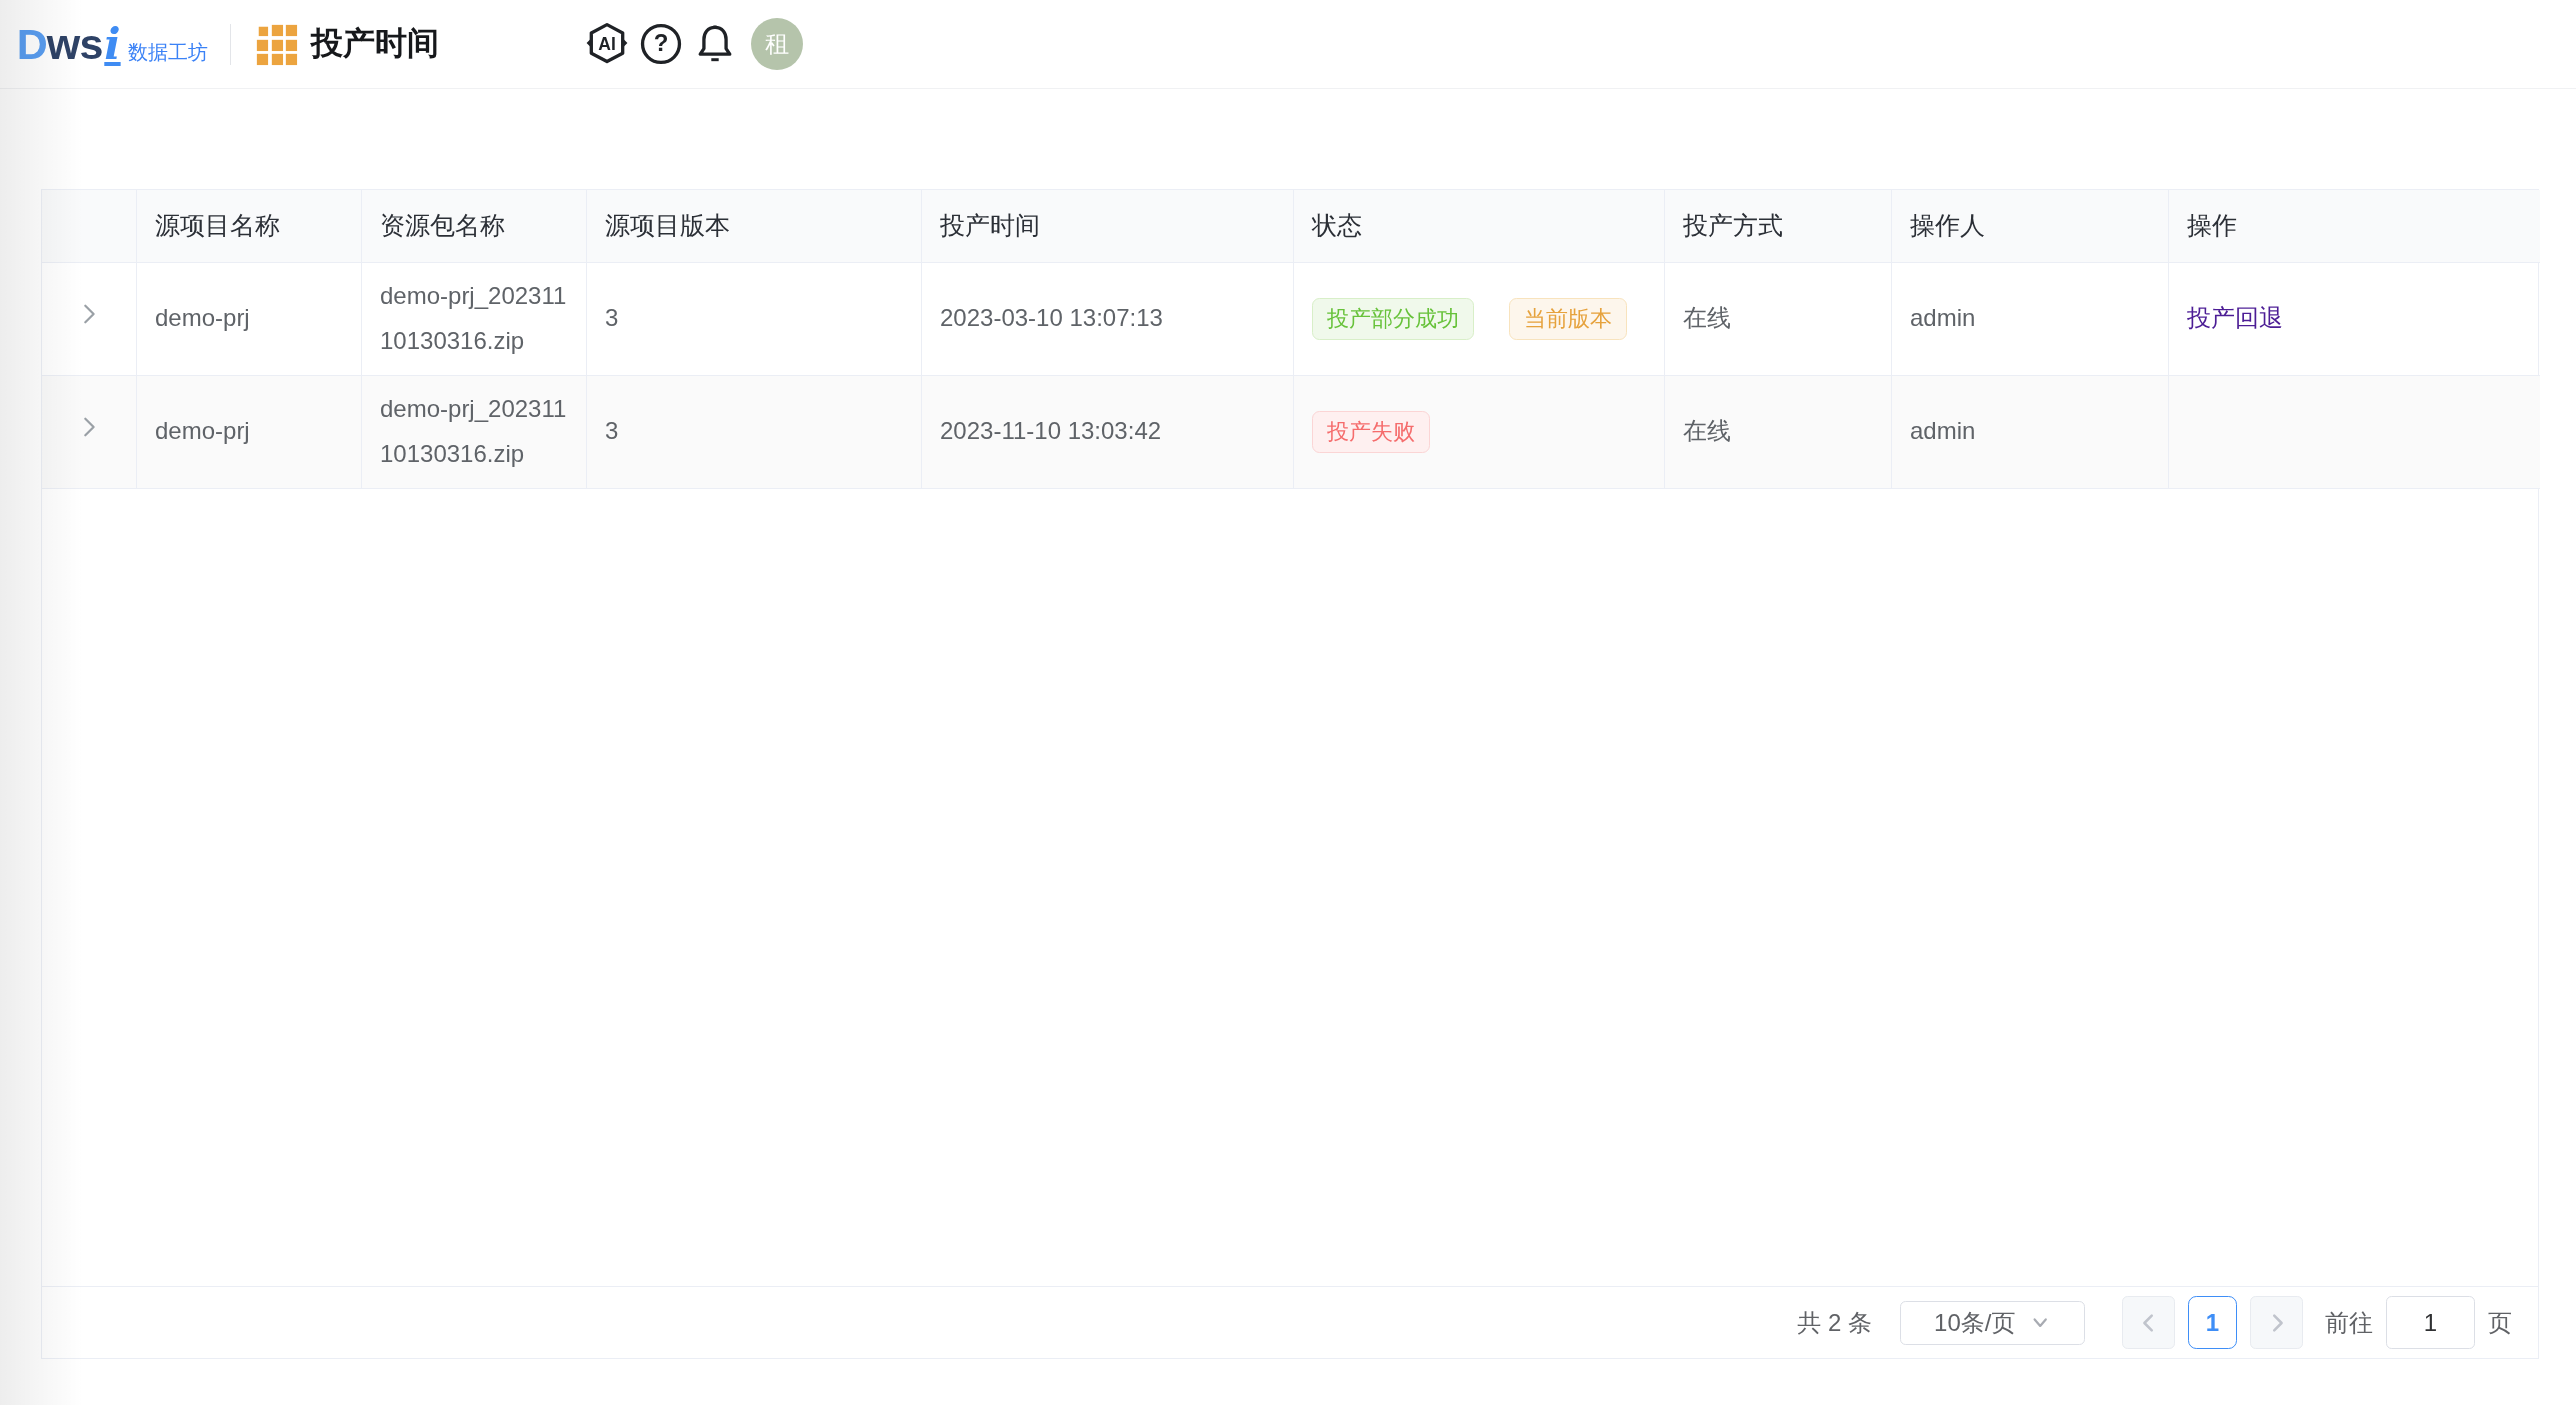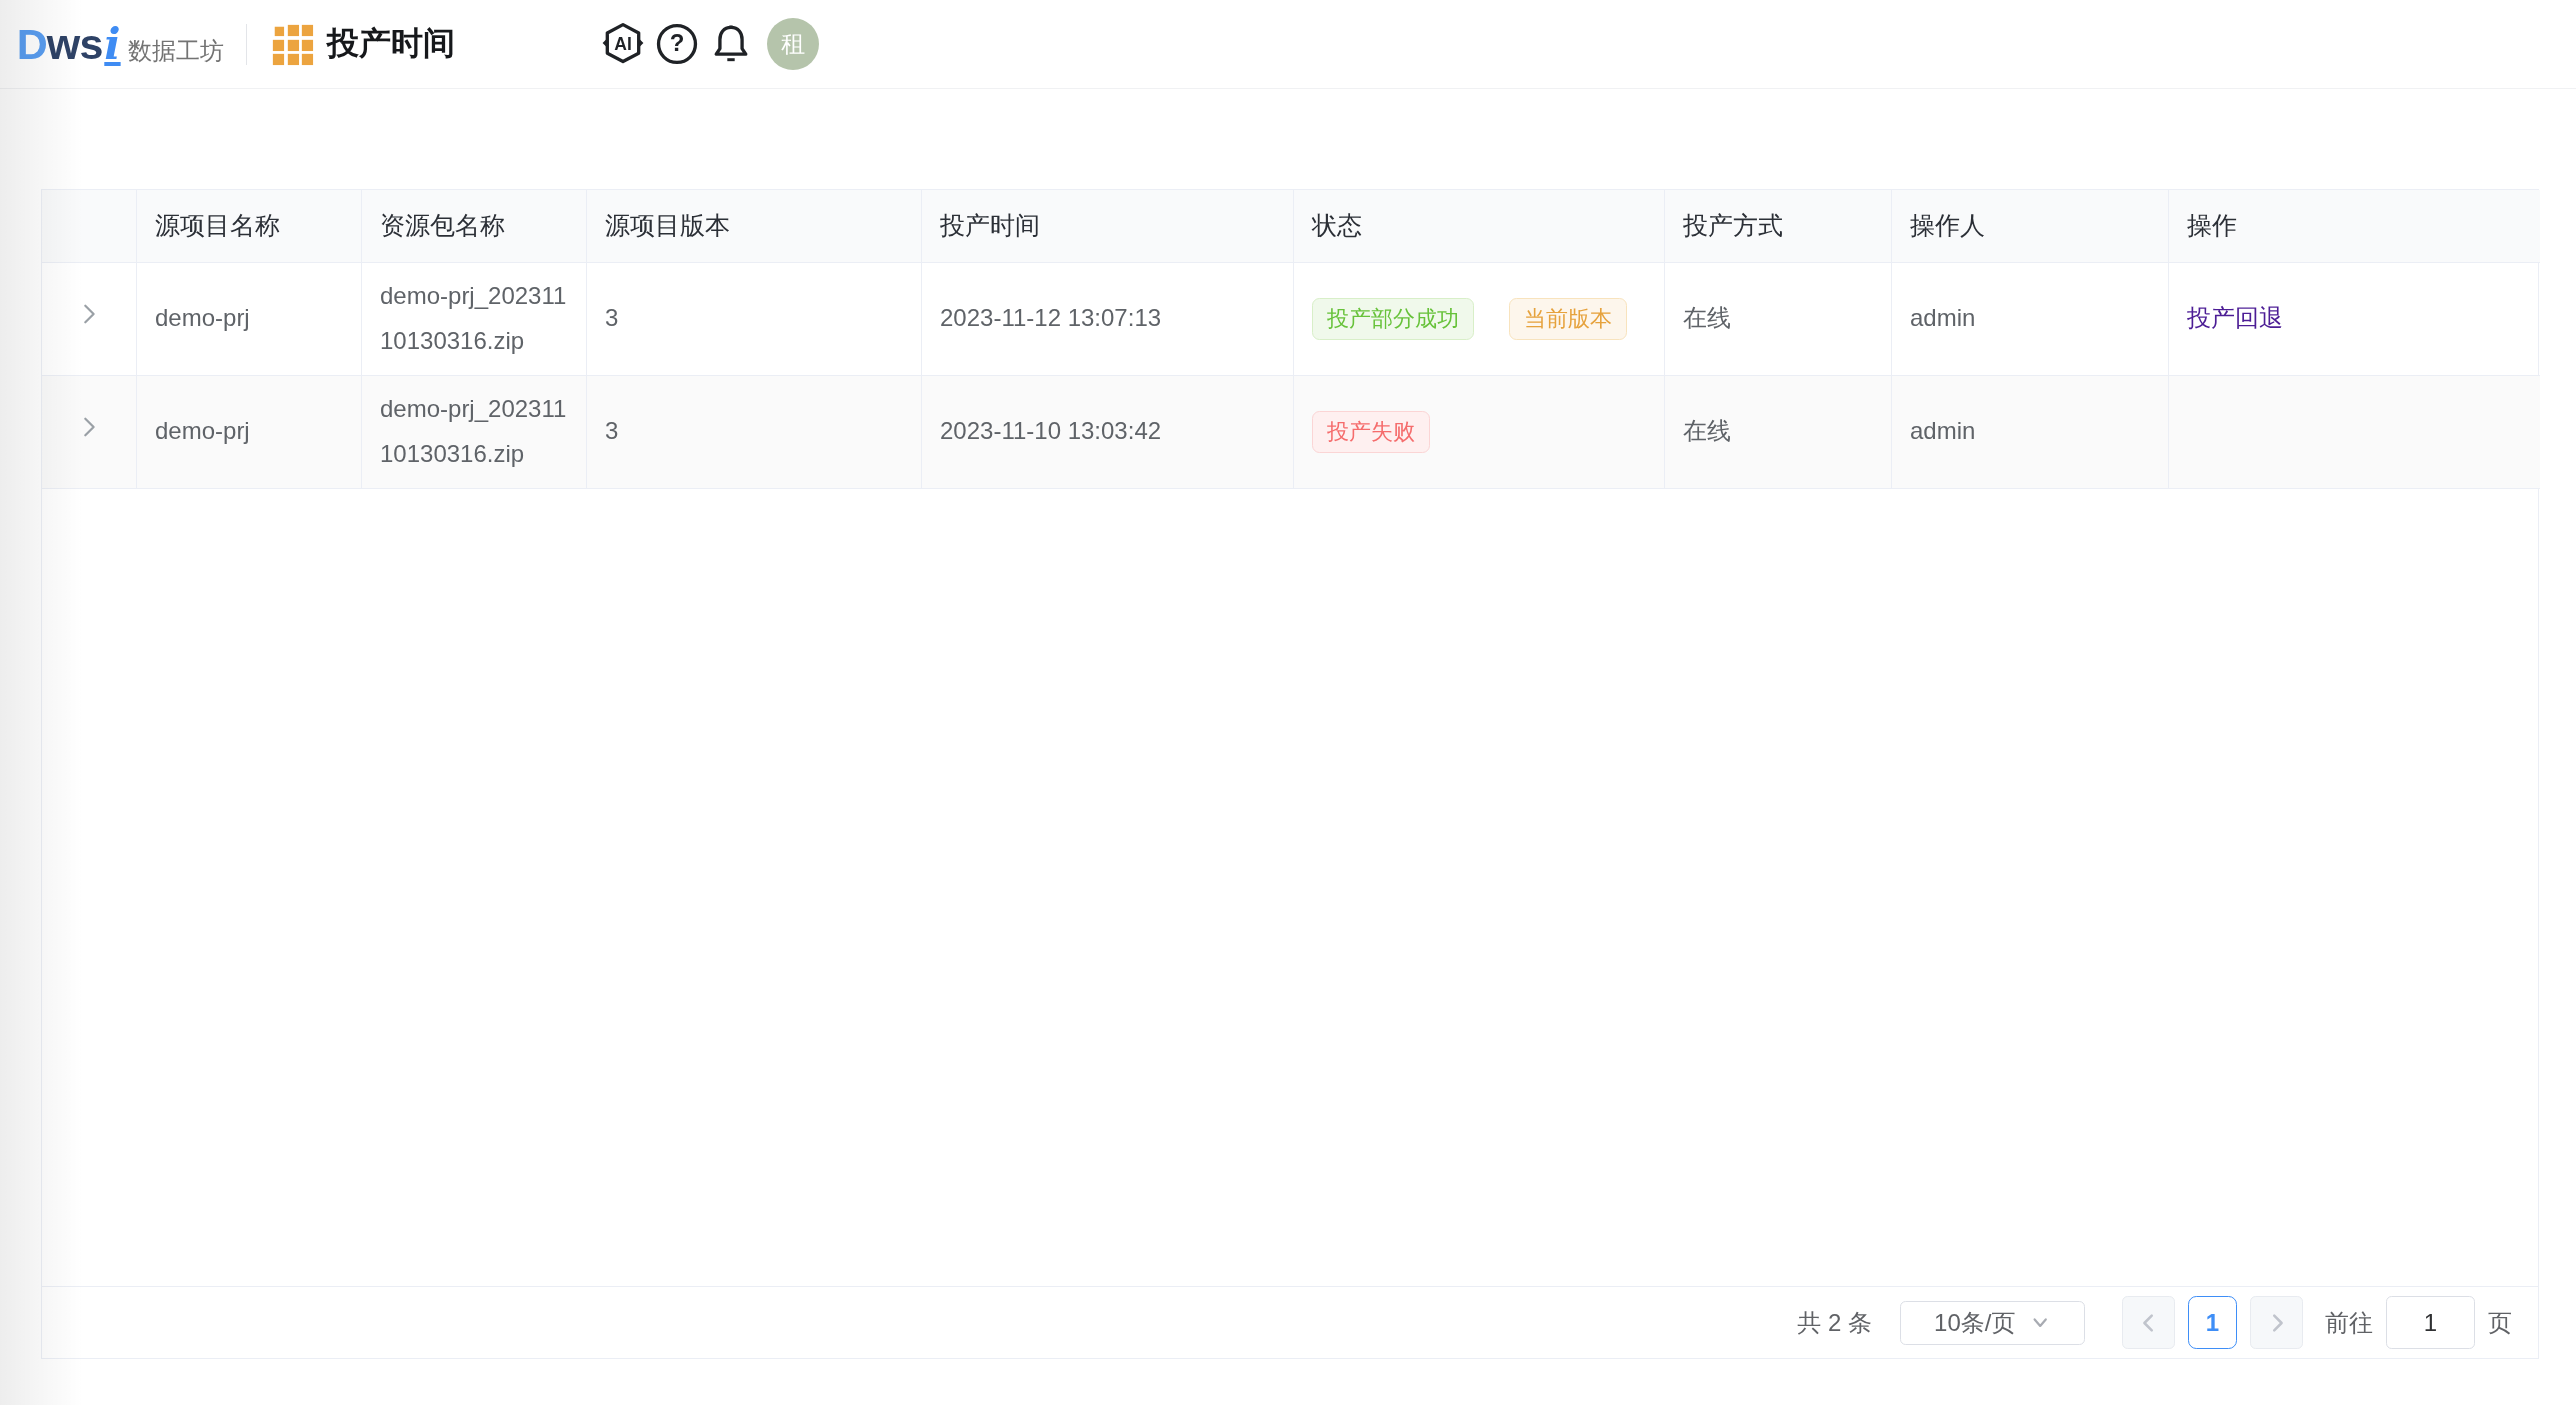--- a/index.html
+++ b/index.html
@@ -10,21 +10,21 @@
     background:linear-gradient(to right, rgba(0,0,0,0.07), rgba(0,0,0,0)); pointer-events:none; z-index:50; }
 
   
   .navbar { position:relative; display:flex; align-items:center; height:89px; background:#fff;
     border-bottom:0.9px solid #f0f1f3; padding:0 50px 0 16.7px; }
   .logo { display:flex; align-items:baseline; cursor:pointer; }
   .logo-d  { font-size:43px; font-weight:800; color:#599df0; letter-spacing:-0.9px; }
   .logo-ws { font-size:43px; font-weight:800; color:#2e4266; letter-spacing:-0.9px; }
   .logo-i  { font-size:43px; font-weight:800; font-style:italic; color:#3f8cf3;
              font-family:"DejaVu Serif","Liberation Serif",serif; margin-left:1.9px; text-decoration:underline; }
-  .logo-name { font-size:24px; color:#737373; margin-left:7.4px; font-weight:500; }
+  .logo-name { font-size:20px; color:#3b82f6; margin-left:7.4px; font-weight:500; }
   .nav-divider { width:0.9px; height:41px; background:#e3e5e9; margin:0 24px 0 22px; }
   .module { display:flex; align-items:center; }
   .waffle { margin-right:13px; display:block; }
   .module-title { font-size:32px; font-weight:700; color:#16181b; }
   .nav-search { margin-left:auto; width:402px; height:49px; border:1.4px solid #dfe2e8; border-radius:25px;
     display:flex; align-items:center; padding:0 18.5px; background:#fff; }
   .nav-search input { border:none; outline:none; width:100%; font-size:25px; color:#303133;
     font-family:inherit; margin-left:11px; background:transparent; }
   .nav-search input::placeholder { color:#b6bac2; }
   .nav-icons { display:flex; align-items:center; margin-left:141px; }
@@ -171,21 +171,21 @@
           <td class="expand-cell">
             <span class="expand-icon">
               <svg width="24" height="24" viewBox="0 0 26 26" fill="none" stroke="#9aa0a6" stroke-width="2.4">
                 <path d="M9 4 L18 13 L9 22" stroke-linecap="round" stroke-linejoin="round"></path>
               </svg>
             </span>
           </td>
           <td>demo-prj</td>
           <td class="pkg">demo-prj_20231110130316.zip</td>
           <td>3</td>
-          <td>2023-11-12 13:07:13</td>
+          <td>2023-03-10 13:07:13</td>
           <td>
             <div class="badges">
               <span class="tag tag-success">投产部分成功</span>
               <span class="tag tag-warning">当前版本</span>
             </div>
           </td>
           <td>在线</td>
           <td>admin</td>
           <td><a class="link">投产回退</a></td>
         </tr>

